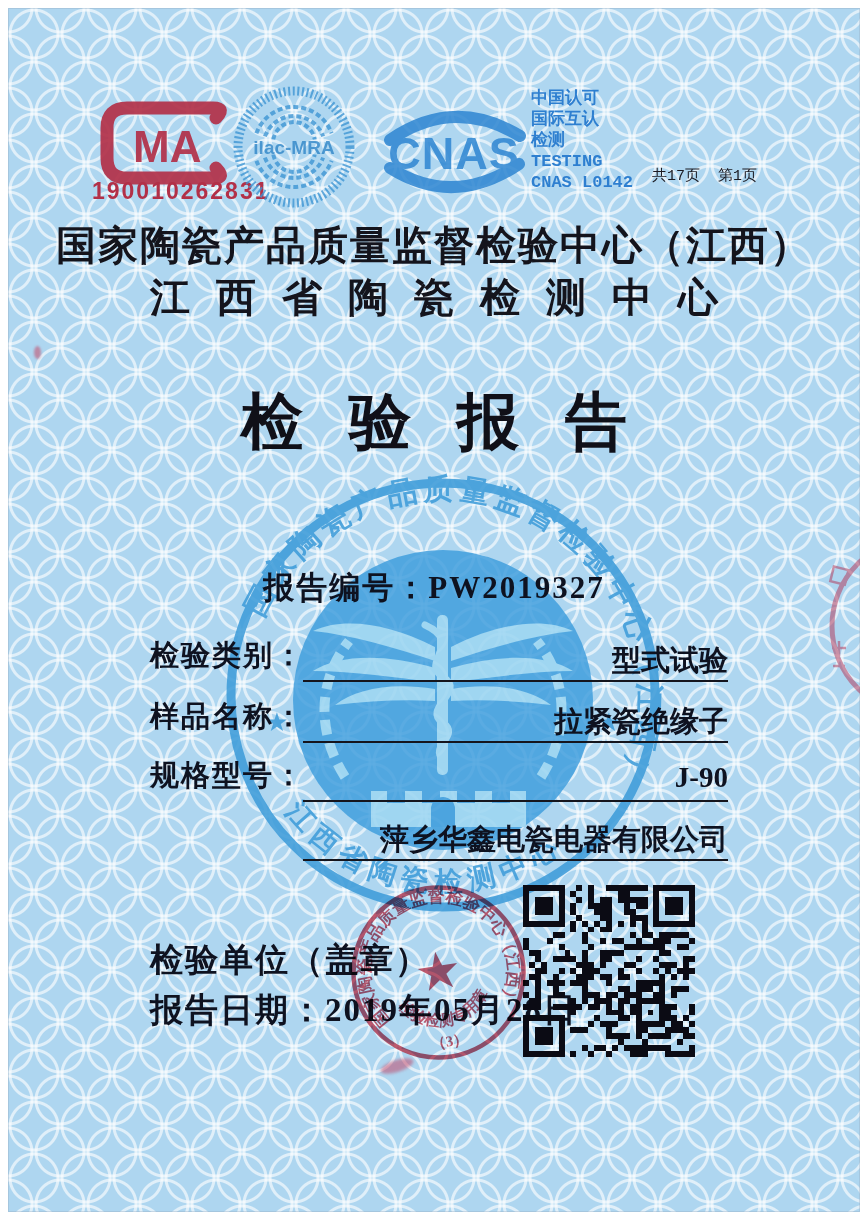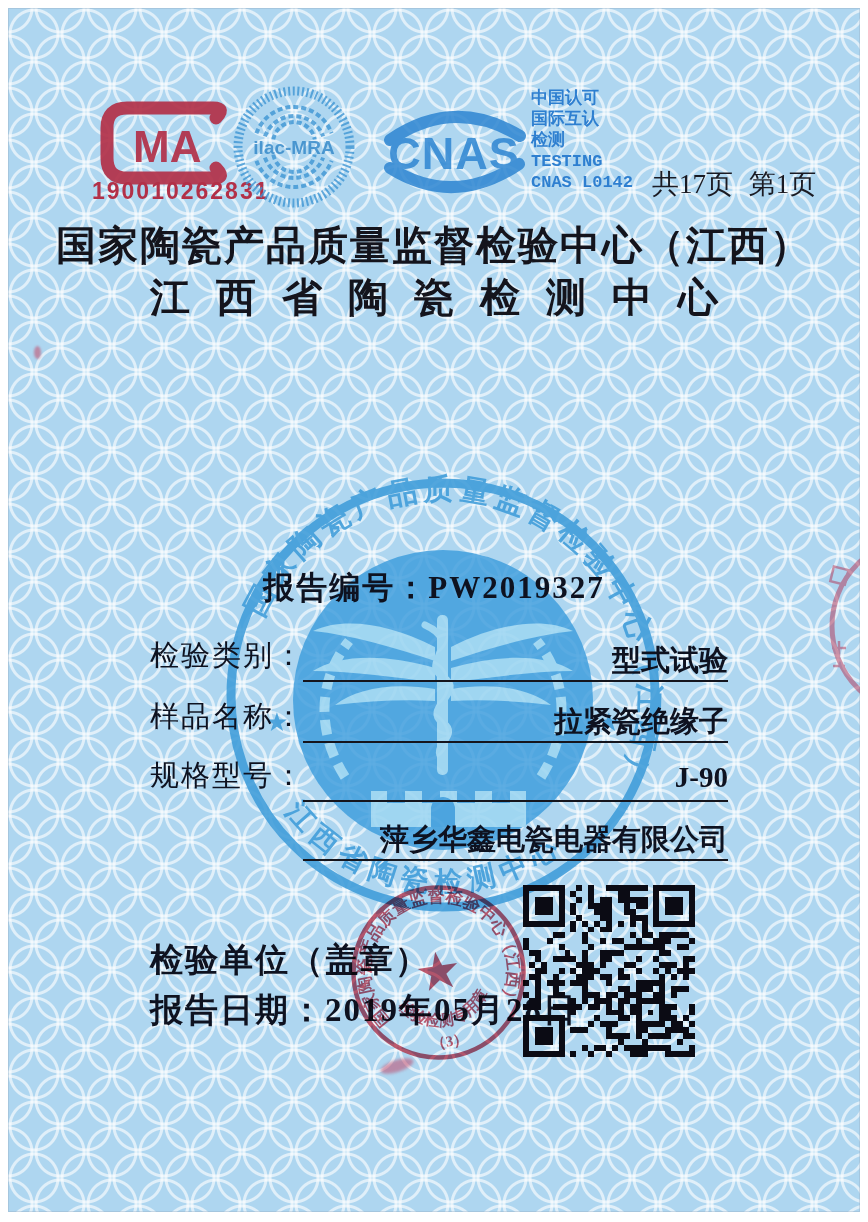--- a/index.html
+++ b/index.html
@@ -12,28 +12,28 @@
       radial-gradient(circle, rgba(255,255,255,0) 22px, rgba(255,255,255,.62) 23px, rgba(255,255,255,.62) 25px, rgba(255,255,255,0) 26px);
     background-size:52px 52px,52px 52px;
     background-position:0 0,26px 26px;
     box-shadow:inset 0 0 0 1px rgba(150,170,190,.35);}
   .abs{position:absolute;}
   
   .cma-num{font-family:"Liberation Sans","DejaVu Sans",sans-serif;font-weight:bold;
     font-size:23px;color:#b23048;letter-spacing:2px;}
   .cnas-info{font-family:Liberation Mono, monospace;font-weight:bold;
     font-size:17px;line-height:21px;color:#2e7fd0;}
-  .pages-info{font-size:27px;color:#1a1a22;word-spacing:9px;}
+  .pages-info{font-size:15px;color:#1a1a22;word-spacing:9px;font-family:Liberation Mono, monospace;}
   
   .org-line{left:0;width:852px;text-align:center;font-weight:bold;color:#14141c;font-size:40px;}
   .spaced{display:inline-block;}
   .doc-title{left:0;width:852px;text-align:center;font-weight:bold;color:#101018;font-size:62px;}
   .report-no{left:0;width:852px;text-align:center;font-size:31px;font-weight:bold;color:#0e1220;letter-spacing:2px;}
   
-  .field-label{font-size:29px;font-weight:400;color:#0e1220;letter-spacing:2px;}
+  .field-label{font-size:29px;font-weight:700;color:#0e1220;letter-spacing:2px;}
   .field-value{left:295px;width:425px;text-align:right;font-size:29px;font-weight:600;color:#0e1220;}
   .field-line{left:295px;width:425px;height:0;border-bottom:2px solid #15151d;}
   .footer-label{font-size:33px;font-weight:600;color:#0e1220;letter-spacing:2px;}
   
   .red-stamp{mix-blend-mode:multiply;}
   .smudge{width:34px;height:12px;border-radius:50%;background:rgba(195,45,80,.45);
     filter:blur(1.5px);transform:rotate(-18deg);}
   .speck{width:7px;height:13px;border-radius:50%;background:rgba(200,60,90,.5);filter:blur(1px);}
   svg text{font-family:"Liberation Serif","DejaVu Serif",serif;}
   svg .latin{font-family:"Liberation Sans","DejaVu Sans",sans-serif;}
@@ -119,20 +119,23 @@
       <div>CNAS L0142</div>
     </div>
 
     <div class="abs pages-info" style="left:644px;top:158px;">共17页 第1页</div>
 
     <div class="abs org-line" style="top:210px;letter-spacing:2px;">国家陶瓷产品质量监督检验中心（江西）</div>
     <div class="abs org-line" style="top:262px;">
       <span class="spaced" style="letter-spacing:26px;margin-right:-26px;">江西省陶瓷检测中心</span>
     </div>
 
+    <div class="abs doc-title" style="top:372px;">
+      <span class="spaced" style="letter-spacing:46px;margin-right:-46px;">检验报告</span>
+    </div>
 
     <div class="abs report-no" style="top:524px;margin-top:35px;">
       <span>报告编号：</span><span>PW2019327</span>
     </div>
 
     <div class="abs field-label" style="left:142px;top:628px;">检验类别：</div>
     <div class="abs field-value" style="top:633px;">型式试验</div>
     <div class="abs field-line" style="top:672px;"></div>
 
     <div class="abs field-value" style="top:694px;">拉紧瓷绝缘子</div>

